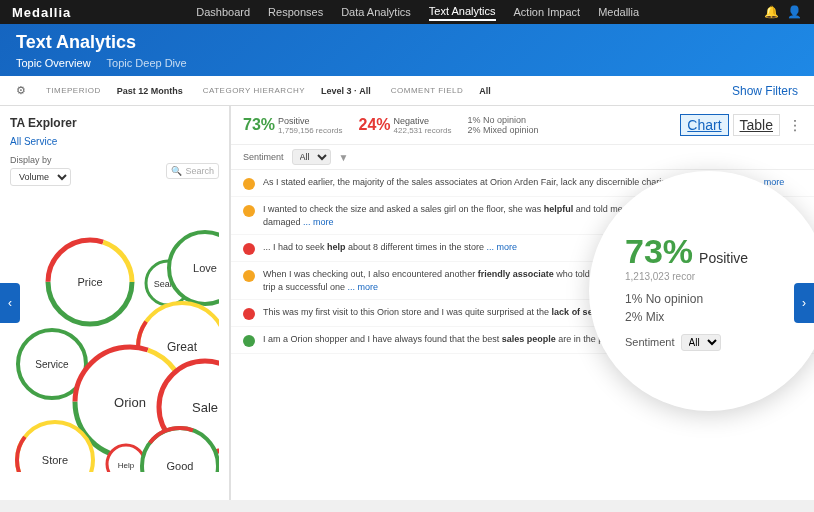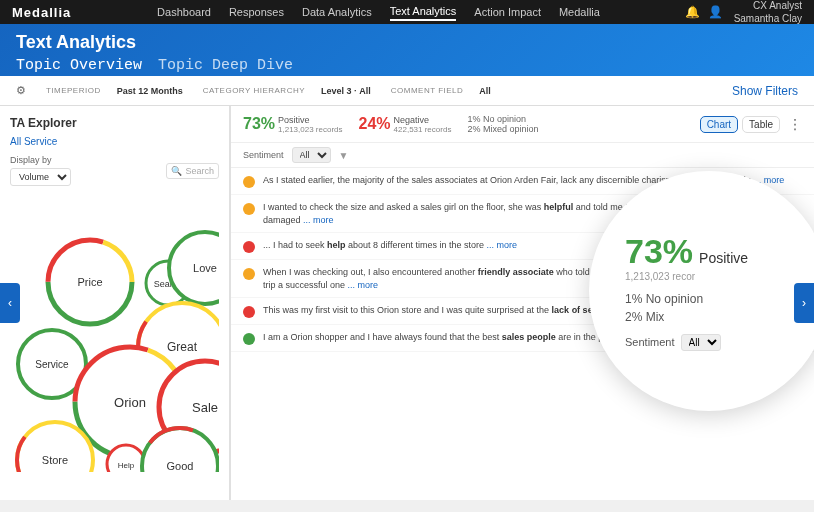--- a/index.html
+++ b/index.html
@@ -64,24 +64,23 @@
       font-size: 18px;
       font-weight: bold;
       margin-bottom: 4px;
     }
     .page-tabs {
       display: flex;
       gap: 16px;
     }
     .page-tab {
       color: rgba(255,255,255,0.75);
-      font-size: 15px;
+      font-size: 11px;
       cursor: pointer;
       padding-bottom: 14px;
-      font-family: Liberation Mono, monospace;
     }
     .page-tab.active {
       color: white;
       border-bottom: 2px solid white;
     }
 
     
     .filter-bar {
       background: #fff;
       border-bottom: 1px solid #ddd;
@@ -229,26 +228,27 @@
       font-size: 9px;
       color: #666;
     }
     .chart-table-btns {
       display: flex;
       gap: 4px;
       align-items: center;
     }
     .chart-btn {
       border: 1px solid #ddd;
-      border-radius: 5px;
+      border-radius: 0;
       padding: 2px 6px;
-      font-size: 10px;
+      font-size: 14px;
       cursor: pointer;
       background: white;
       color: #333;
+      text-decoration: underline;
     }
     .chart-btn.active {
       background: #e3f2fd;
       border-color: #1565c0;
       color: #1565c0;
     }
     .more-btn {
       font-size: 14px;
       color: #666;
       cursor: pointer;
@@ -375,24 +375,20 @@
     <span class="nav-link">Data Analytics</span>
     <span class="nav-link active">Text Analytics</span>
     <span class="nav-link">Action Impact</span>
     <span class="nav-link">Medallia</span>
   </div>
   <div class="nav-right">
     <div class="nav-icons">
       <span>🔔</span>
       <span>👤</span>
     </div>
-    <div class="nav-user">
-      <div>CX Analyst</div>
-      <div>Samantha Clay</div>
-    </div>
   </div>
 </div>
 
 <div class="page-header">
   <div class="page-title">Text Analytics</div>
   <div class="page-tabs">
     <span class="page-tab active">Topic Overview</span>
     <span class="page-tab">Topic Deep Dive</span>
   </div>
 </div>
@@ -480,21 +476,21 @@
   </div>
 
   <div class="right-panel">
 
     <div class="stats-bar">
       <div class="stats-left">
         <div class="stat-positive">
           <span class="stat-pct">73%</span>
           <div>
             <div class="stat-label">Positive</div>
-            <div class="stat-count">1,213,023 records</div>
+            <div class="stat-count">1,759,156 records</div>
           </div>
         </div>
         <div class="stat-negative stat-positive">
           <span class="stat-pct" style="color:#e53935;">24%</span>
           <div>
             <div class="stat-label">Negative</div>
             <div class="stat-count">422,531 records</div>
           </div>
         </div>
         <div>

